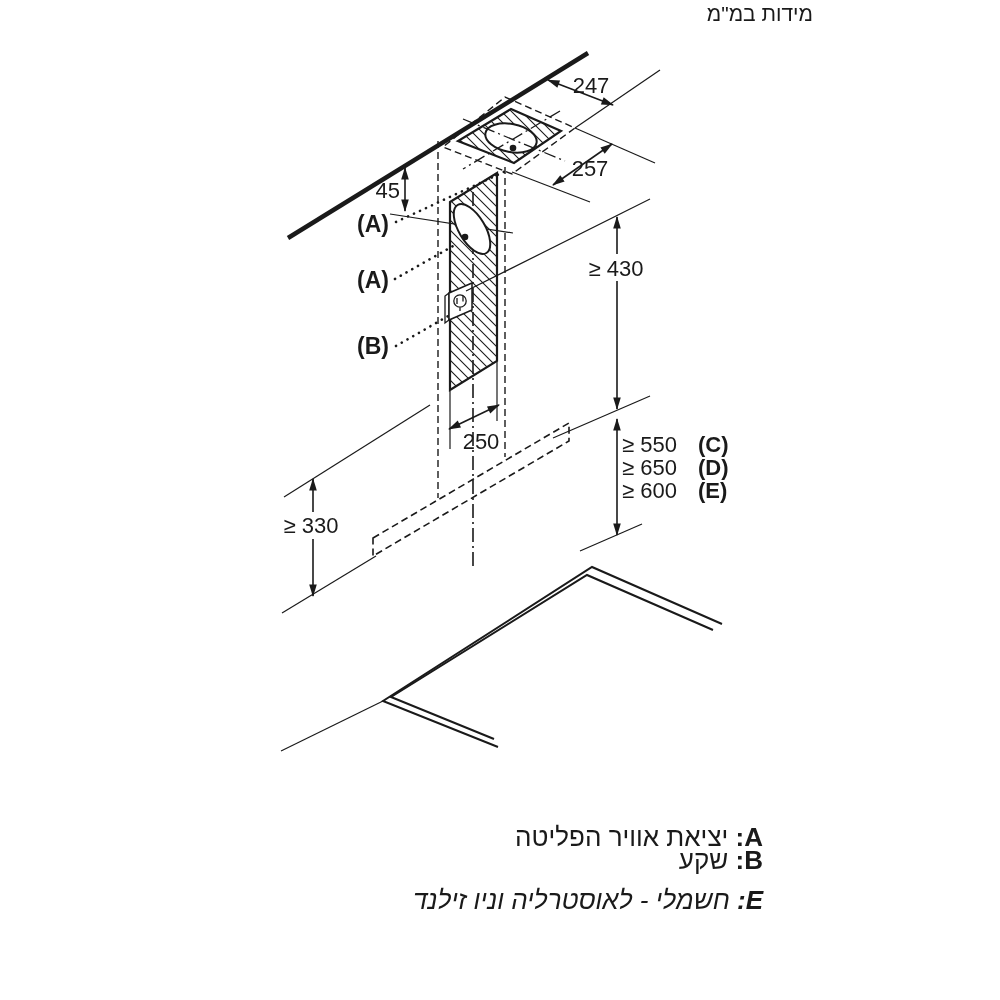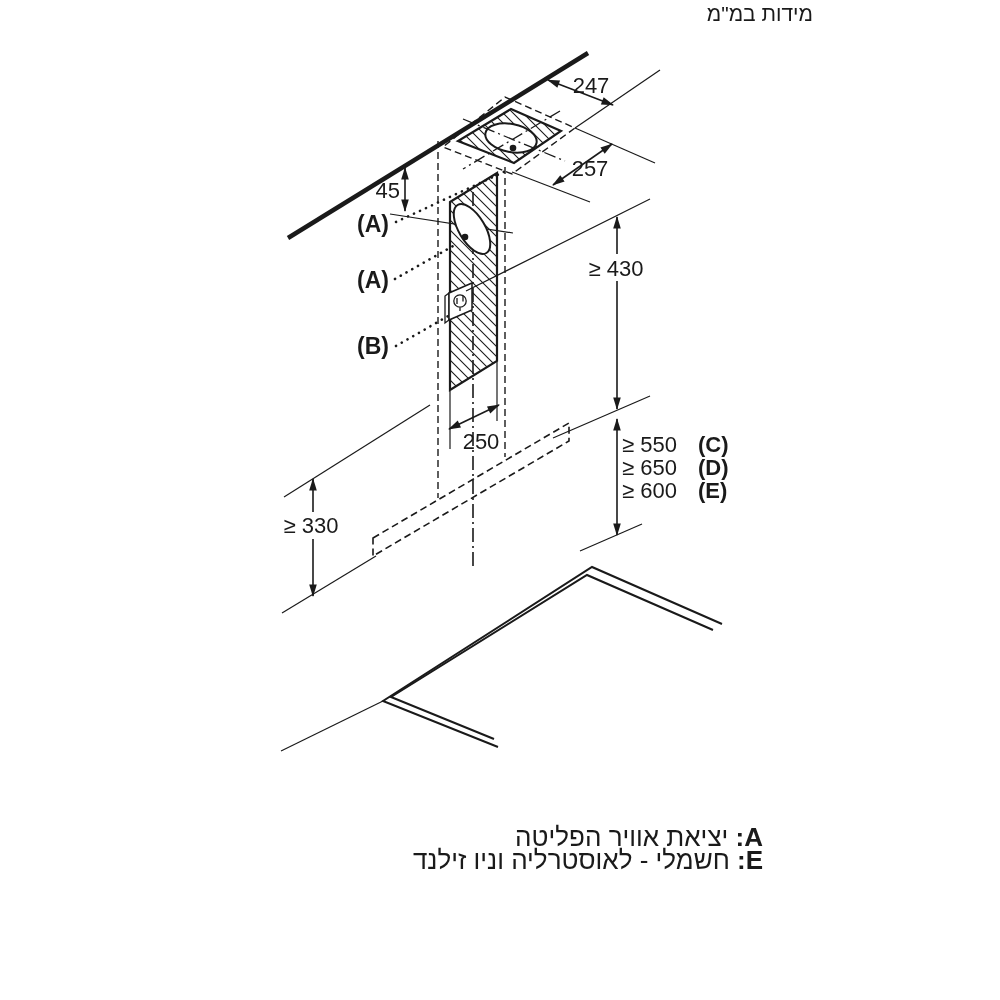--- a/index.html
+++ b/index.html
@@ -5,21 +5,21 @@
   html,body{margin:0;padding:0;background:#ffffff;}
   body{width:1000px;height:1000px;position:relative;font-family:"Liberation Sans","DejaVu Sans",sans-serif;color:#1a1a1a;}
   #stage{position:absolute;left:0;top:0;width:1000px;height:1000px;}
   svg{position:absolute;left:0;top:0;}
   .dim-text{font-size:22px;fill:#1a1a1a;}
   .dim-text-bold{font-size:22px;font-weight:bold;fill:#1a1a1a;}
   .callout-text{font-size:23px;font-weight:bold;fill:#1a1a1a;}
   #title{position:absolute;top:2px;right:187px;font-size:21px;direction:rtl;white-space:nowrap;}
   #legend{position:absolute;top:826px;right:237px;direction:rtl;text-align:right;font-size:26px;line-height:23px;}
   .legend-row{white-space:nowrap;}
-  .legend-row.gap-before{}
+  .legend-row.gap-before{margin-top:17px;font-style:italic;}
   .lkey{font-weight:bold;}
 </style>
 </head>
 <body>
 
 <div id="stage">
 
   <svg width="1000" height="1000" viewBox="0 0 1000 1000">
     <defs>
       <pattern id="hatch" patternUnits="userSpaceOnUse" width="10" height="10">
@@ -122,19 +122,23 @@
     <text class="callout-text" x="373" y="354" text-anchor="middle">(B)</text>
   </svg>
 
   <div id="title">מידות במ"מ</div>
 
   <div id="legend">
     <div class="legend-row">
       <span class="lkey">A:</span>
       <span class="ltxt">יציאת אוויר הפליטה</span>
     </div>
+    <div class="legend-row">
+      <span class="lkey">B:</span>
+      <span class="ltxt">שקע</span>
+    </div>
     <div class="legend-row gap-before">
       <span class="lkey">E:</span>
       <span class="ltxt">חשמלי - לאוסטרליה וניו זילנד</span>
     </div>
   </div>
 
 </div>
 
 </body></html>

